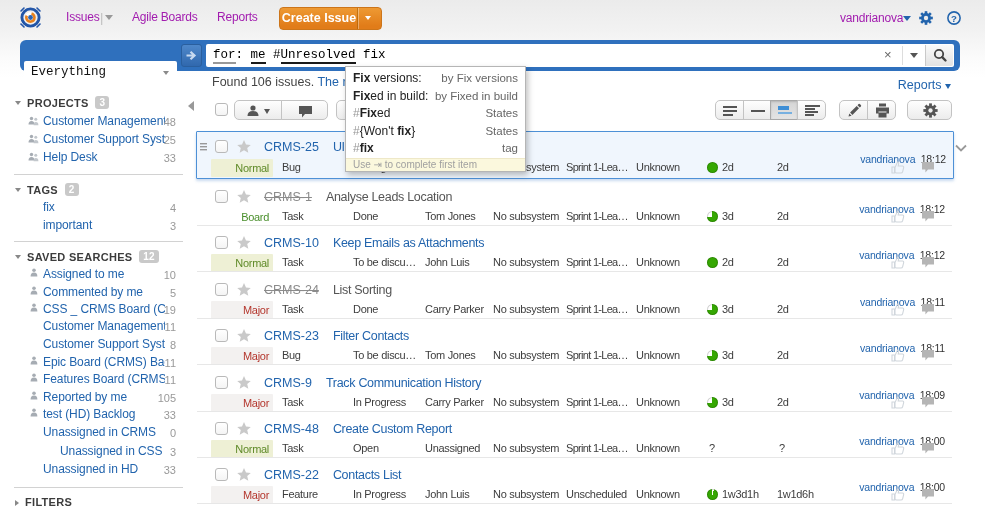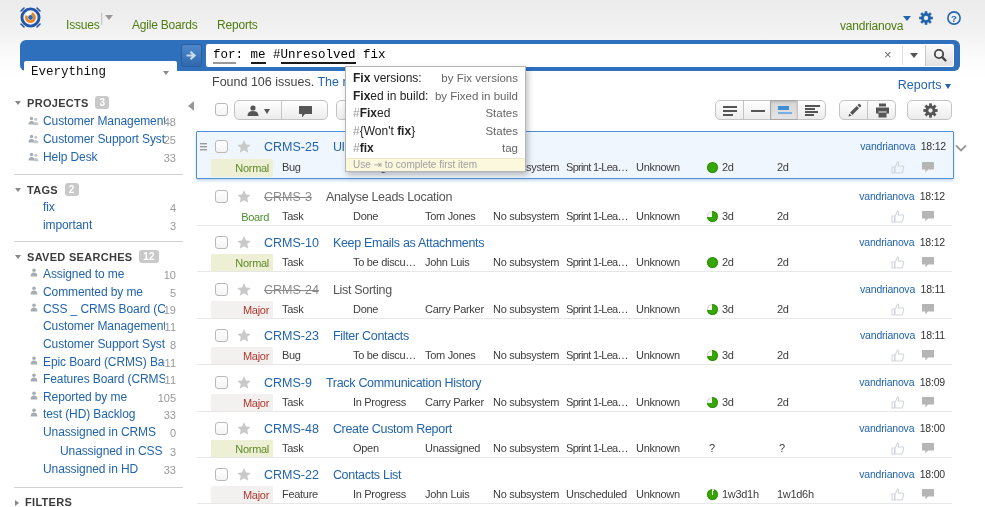--- a/index.html
+++ b/index.html
@@ -3,21 +3,21 @@
 <meta charset="utf-8">
 <style>
 * { margin:0; padding:0; box-sizing:border-box; }
 html,body { width:985px; height:507px; overflow:hidden; }
 body { font-family:"Liberation Sans", sans-serif; background:#fff; }
 #app { position:relative; width:985px; height:507px; }
 .a { position:absolute; }
 .blue { color:#2264ad; }
 .hdrbg { left:0; top:0; width:985px; height:78px;
   background:linear-gradient(180deg,#ebebeb 0%,#f2f2f2 40%,#fbfbfb 75%,#ffffff 100%); }
-.navlink { font-size:12px; color:#4d7c0f; letter-spacing:-0.2px;margin-top:8px; }
+.navlink { font-size:12px; color:#a21caf; letter-spacing:-0.2px; }
 .caret { display:inline-block; width:0; height:0; border-left:4px solid transparent; border-right:4px solid transparent; border-top:5px solid #999; }
 .bcaret { border-top-color:#2264ad; }
 .createbtn { left:279px; top:7px; width:103px; height:23px; border-radius:4px;
   background:linear-gradient(180deg,#ee9a33,#e17c19 85%); border:1px solid #cc751a; }
 .createbtn .txt { position:absolute; left:0; top:0; width:78px; height:21px; line-height:21px; text-align:center; color:#fff; font-weight:bold; font-size:12.5px; white-space:nowrap; }
 .createbtn .sep { position:absolute; left:77px; top:0; width:1px; height:21px; background:rgba(160,90,0,.55); }
 .createbtn .sep2 { position:absolute; left:78px; top:0; width:1px; height:21px; background:rgba(255,255,255,.35); }
 .createbtn .car { position:absolute; left:85px; top:8px; }
 .wcaret { border-top-color:#fff; border-left-width:3.5px; border-right-width:3.5px; border-top-width:4.5px; }
 
@@ -58,21 +58,21 @@
 .tbtn.active { background:linear-gradient(180deg,#d5d5d5,#e4e4e4); border-color:#a8a8a8; box-shadow:inset 0 1px 2px rgba(0,0,0,.15); }
 .ibar { position:absolute; background:#555; height:2px; }
 
 .row { left:197px; width:755px; }
 .bline { position:absolute; left:0; top:43px; width:755px; height:1px; background:#e7e7e7; }
 .star { position:absolute; top:4px; }
 .id { font-size:12.5px; color:#2264ad; }
 .id.res { color:#8b8b8b; text-decoration:line-through; }
 .sum { font-size:12.5px; color:#2264ad; margin-left:14px; letter-spacing:-0.3px; }
 .sum.res { color:#555; }
-.rep { position:absolute; right:7px; top:3px; height:22px; line-height:22px; font-size:10.5px; color:#333; letter-spacing:-0.2px;text-align:center; }
+.rep { position:absolute; right:7px; top:16px; height:22px; line-height:22px; font-size:10.5px; color:#333; letter-spacing:-0.2px;text-align:center; }
 .rep b { color:#2264ad; font-weight:normal; }
 .l2 { position:absolute; left:0; top:26px; width:100%; height:16px; line-height:16px; font-size:11px; color:#3d3d3d; letter-spacing:-0.3px; }
 .f { position:absolute; white-space:nowrap; }
 .badge { left:14px; width:62px; padding:1px 4px; border-radius:1px;text-align:right; }
 .bNormal { background:#eef0d5; color:#5f8a28; }
 .bMajor { background:#f3f1f0; color:#b4372e; }
 .bMinor { color:#4a8f2c; }
 .pie { display:inline-block; width:11px; height:11px; border-radius:50%; vertical-align:-2px; margin-right:4px; box-shadow:inset 0 0 0 1px rgba(0,0,0,.18); }
 .pieFull { background:#35a702; }
 .pie34 { background:conic-gradient(#35a702 0 270deg, #ffffff 270deg 360deg); }
@@ -103,20 +103,26 @@
   <circle cx="12.5" cy="12.5" r="8.6" fill="none" stroke="#2356a8" stroke-width="2.9"></circle>
   <circle cx="12.5" cy="12.5" r="5.6" fill="#ffffff" stroke="none"></circle>
   <path d="M13.5 8.6 A4.1 4.1 0 1 1 8.8 10.6" fill="none" stroke="#e8821e" stroke-width="2.7"></path>
   <circle cx="12.5" cy="12.5" r="2.4" fill="#2d64b2"></circle>
 </svg>
 <span class="a navlink" style="left:66px;top:10px">Issues</span>
 <span class="a" style="left:100px;top:10px;color:#c0c0c0;font-size:13px">|</span>
 <span class="a caret" style="left:105px;top:15px"></span>
 <span class="a navlink" style="left:132px;top:10px">Agile Boards</span>
 <span class="a navlink" style="left:217px;top:10px">Reports</span>
+<div class="a createbtn">
+  <span class="txt">Create Issue</span>
+  <span class="sep"></span>
+      <span class="sep2"></span>
+  <span class="car caret wcaret"></span>
+</div>
 <span class="a navlink" style="left:840px;top:11px;font-size:12px">vandrianova</span>
 <span class="a caret bcaret" style="left:903px;top:16px"></span>
 <svg class="a" style="left:919px;top:11px" width="14" height="14" viewBox="0 0 16 16">
   <g fill="#2264ad">
         <circle cx="8" cy="8" r="5.6"></circle>
   <rect x="6.5" y="0.2" width="3" height="3.6"></rect>
         <rect x="6.5" y="12.2" width="3" height="3.6"></rect>
   <rect x="0.2" y="6.5" width="3.6" height="3"></rect>
         <rect x="12.2" y="6.5" width="3.6" height="3"></rect>
   <g transform="rotate(45 8 8)">
@@ -351,21 +357,21 @@
   </div>
 </div>
 <svg class="a" style="left:955px;top:144px" width="12" height="9" viewBox="0 0 12 9">
       <path d="M1 1.5 L6 6.5 L11 1.5" fill="none" stroke="#999" stroke-width="1.8"></path>
     </svg>
 <div class="a row" style="top:182px;height:46px">
   <span class="cb" style="position:absolute;left:18px;top:8px"></span>
   <svg class="star" style="left:40px;top:8px" width="14" height="13" viewBox="0 0 14 13">
         <path d="M7 0 L9 4.4 L13.8 4.9 L10.2 8 L11.3 12.7 L7 10.2 L2.7 12.7 L3.8 8 L0.2 4.9 L5 4.4 Z" fill="#c9c9c9"></path>
       </svg>
-  <span class="a" style="left:67px;top:3px;height:22px;line-height:22px;white-space:nowrap"><span class="id res">CRMS-3</span><span class="sum res">Analyse Leads Location</span></span>
+  <span class="a" style="left:67px;top:3px;height:22px;line-height:22px;white-space:nowrap"><span class="id res">CRMS-1</span><span class="sum res">Analyse Leads Location</span></span>
   <span class="rep"><b>vandrianova</b>&nbsp; 18:12</span>
   <div class="l2">
     <span class="f badge bMinor">Board</span>
     <span class="f" style="left:85px">Task</span>
     <span class="f" style="left:156px">Done</span>
     <span class="f" style="left:228px">Tom Jones</span>
     <span class="f" style="left:296px">No subsystem</span>
     <span class="f" style="left:369px;letter-spacing:-0.7px">Sprint 1-Lea…</span>
     <span class="f" style="left:439px">Unknown</span>
     <span class="f" style="left:510px"><span class="pie pie34"></span>3d</span>

